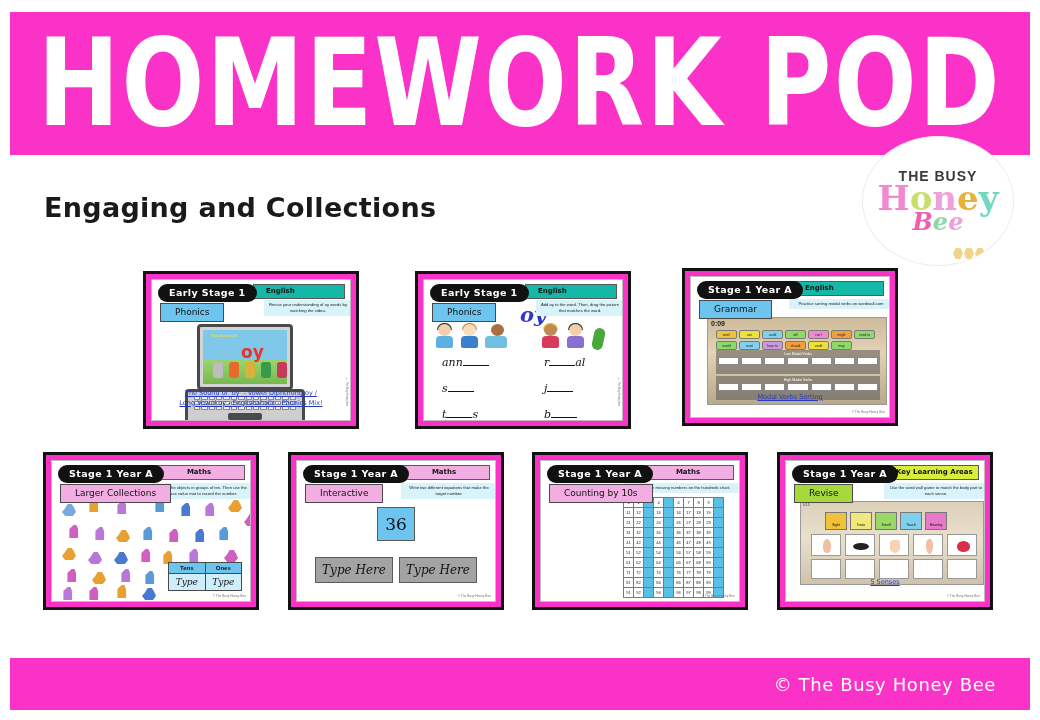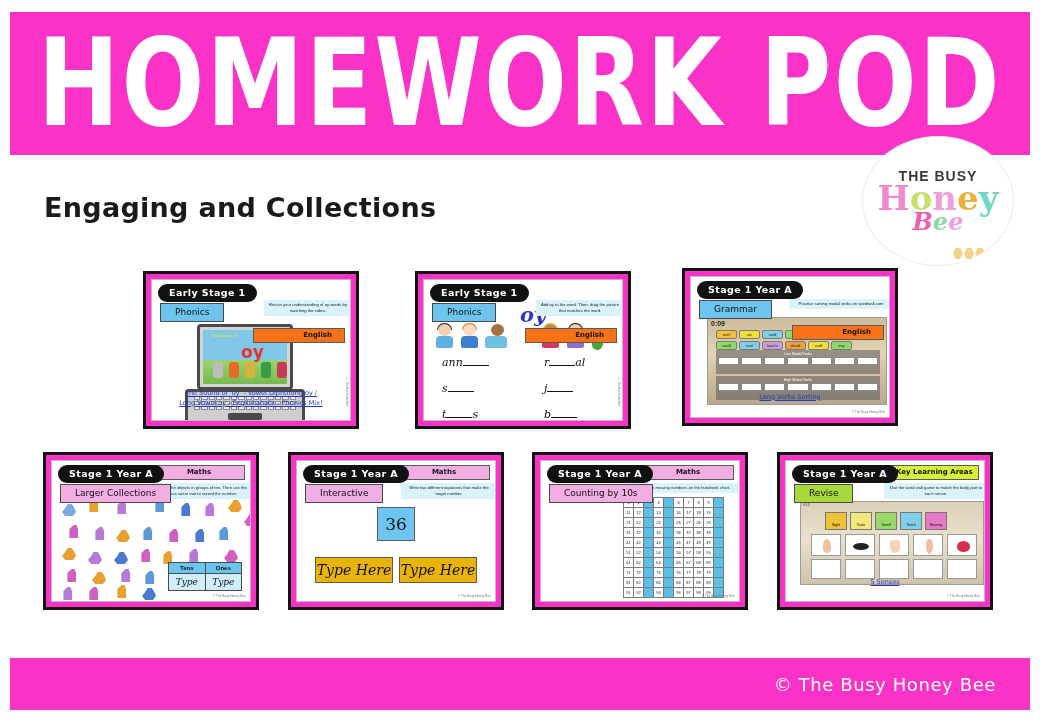--- a/index.html
+++ b/index.html
@@ -100,21 +100,21 @@
     white-space: nowrap; z-index: 4;
   }
   .subject-badge {
     position: absolute; right: 5px; top: 4px;
     border: 1px solid #5a5a5a;
     padding: 2px 12px 3px;
     font-family: "DejaVu Sans", sans-serif;
     font-size: 7px; font-weight: bold; color: #111;
     white-space: nowrap; z-index: 3;
   }
-  .badge-english { background: #f97316; width: 92px; text-align:right;margin-top:44px; }
+  .badge-english { background: #14b8a6; width: 92px; text-align:left; }
   .badge-maths   { background: #f2aee2; width: 92px; text-align:center; }
   .badge-kla     { background: #d8ef3a; width: 96px; text-align:center; }
   .topic-tag {
     position: absolute; left: 8px; top: 23px;
     border: 1px solid #4a4a4a;
     padding: 3px 14px 4px;
     font-family: "DejaVu Sans", sans-serif;
     font-size: 9px; color: #111;
     white-space: nowrap; z-index: 3;
   }
@@ -230,23 +230,23 @@
 
   
   .target-box {
     position:absolute; left:50%; top:46px; transform:translateX(-50%);
     width:38px; height:34px; background:#6dc5ef; border:1.5px solid #5a5a5a;
     display:flex; align-items:center; justify-content:center;
     font-size:17px; font-family:"DejaVu Serif",serif; color:#111;
   }
   .type-box {
     position:absolute; top:96px; width:78px; height:26px;
-    background:#eab308; border:1.5px solid #5a5a5a;
+    background:#a3a3a3; border:1.5px solid #5a5a5a;
     display:flex; align-items:center; justify-content:center;
-    font-size:14px; font-family:"DejaVu Serif",serif; font-style:italic; color:#111;
+    font-size:12px; font-family:"DejaVu Serif",serif; font-style:italic; color:#111;
   }
 
   
   .hchart {
     position:absolute; left:82px; top:36px;
     display:grid; grid-template-columns: repeat(10, 10px);
     border-left:0.6px solid #7a7a7a; border-top:0.6px solid #7a7a7a;
   }
   .hchart i {
     display:flex; align-items:center; justify-content:center;
@@ -487,21 +487,21 @@
               <i></i>
               <i></i>
               <i></i>
               <i></i>
               <i></i>
               <i></i>
           </div>
         </div>
       </div>
 
-      <div class="link-text" style="bottom:15px;">Long Verbs Sorting</div>
+      <div class="link-text" style="bottom:15px;">Modal Verbs Sorting</div>
       <div class="copyright-bot">© The Busy Honey Bee</div>
     </div>
   </div>
 
   <div class="card" style="left:43px; top:452px; width:216px; height:158px;">
     <div class="card-inner">
       <div class="stage-pill">Stage 1 Year A</div>
       <div class="subject-badge badge-maths">Maths</div>
       <div class="topic-tag tag-purple">Larger Collections</div>
       <div class="instruction" style="left:100px; width:100px; top:22px;">Group the objects in groups of ten. Then use the place value mat to record the number.</div>

